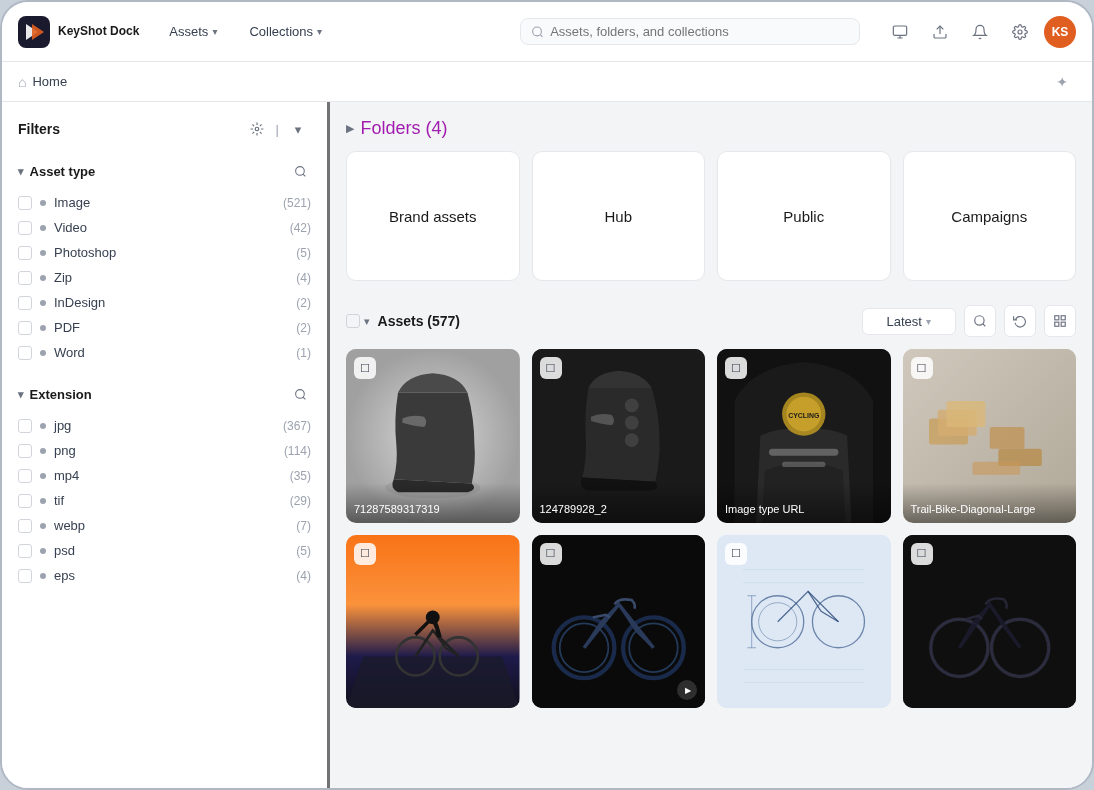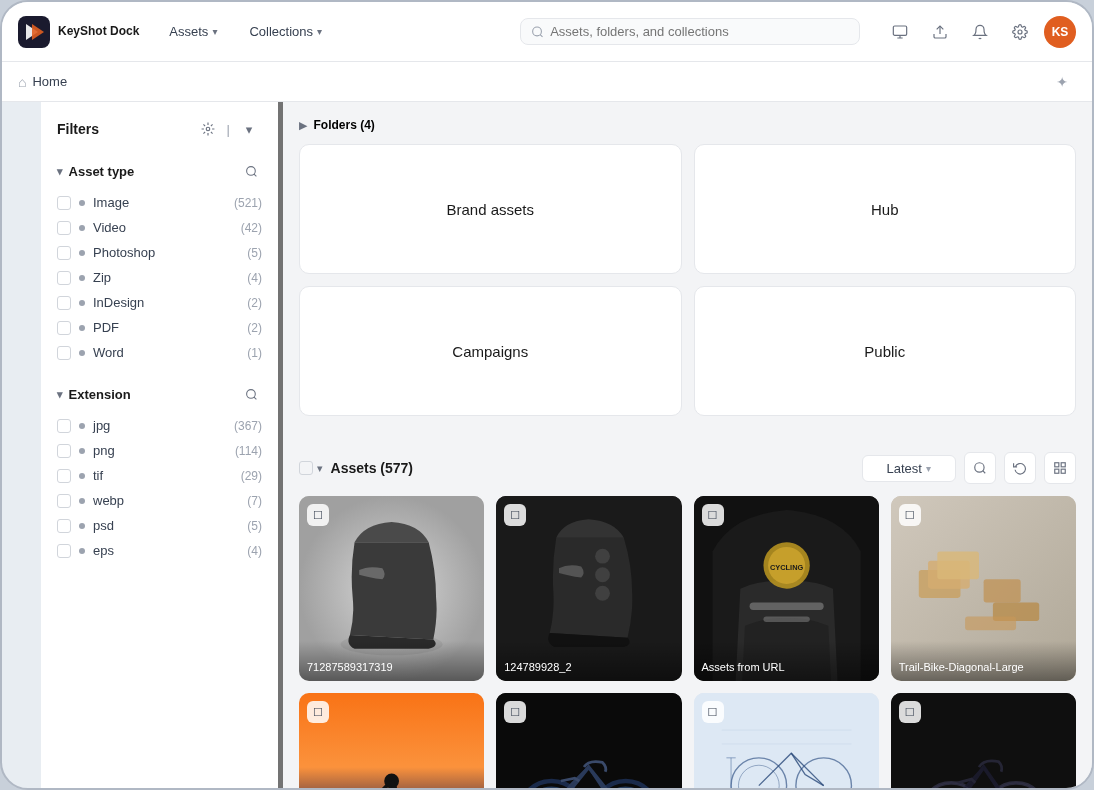--- a/index.html
+++ b/index.html
@@ -147,27 +147,26 @@
       font-size: 14px;
     }
     
     .main {
       display: flex;
       flex: 1;
       overflow: hidden;
     }
     
     .sidebar {
-      width: 242px;
+      width: 328px;
       background: #fff;
-      border-right: 5px solid #737373;
+      border-right: 3px solid #737373;
       overflow-y: auto;
       flex-shrink: 0;
       padding-bottom: 16px;
-      margin-left: 39px;
     }
     .sidebar-header {
       display: flex;
       align-items: center;
       justify-content: space-between;
       padding: 14px 16px 10px;
     }
     .filters-title {
       font-size: 14px;
       font-weight: 600;
@@ -261,29 +260,29 @@
       align-items: center;
       gap: 6px;
       margin-bottom: 12px;
     }
     .section-chevron {
       font-size: 11px;
       color: #6b7280;
       cursor: pointer;
     }
     .section-label {
-      font-size: 12px;
-      font-weight: 700;
-      color: #000000;
+      font-size: 18px;
+      font-weight: 400;
+      color: #a21caf;
     }
     .folders-grid {
       display: grid;
-      grid-template-columns: repeat(2, 1fr);
+      grid-template-columns: repeat(4, 1fr);
       gap: 12px;
-      margin-bottom: 36px;
+      margin-bottom: 24px;
       text-align: center;
     }
     .folder-card {
       background: #fff;
       border-radius: 10px;
       height: 130px;
       display: flex;
       align-items: center;
       justify-content: center;
       font-size: 15px;
@@ -573,20 +572,26 @@
         </div>
         <div class="filter-item">
           <div class="filter-checkbox"></div>
           <div class="filter-dot"></div>
           <span class="filter-label">png</span>
           <span class="filter-count">(114)</span>
         </div>
         <div class="filter-item">
           <div class="filter-checkbox"></div>
           <div class="filter-dot"></div>
+          <span class="filter-label">mp4</span>
+          <span class="filter-count">(35)</span>
+        </div>
+        <div class="filter-item">
+          <div class="filter-checkbox"></div>
+          <div class="filter-dot"></div>
           <span class="filter-label">tif</span>
           <span class="filter-count">(29)</span>
         </div>
         <div class="filter-item">
           <div class="filter-checkbox"></div>
           <div class="filter-dot"></div>
           <span class="filter-label">webp</span>
           <span class="filter-count">(7)</span>
         </div>
         <div class="filter-item">
@@ -612,24 +617,24 @@
       </div>
 
       <div class="folders-grid">
         <div class="folder-card">
           <span>Brand assets</span>
         </div>
         <div class="folder-card">
           <span>Hub</span>
         </div>
         <div class="folder-card">
+          <span>Public</span>
+        </div>
+        <div class="folder-card">
           <span>Campaigns</span>
-        </div>
-        <div class="folder-card">
-          <span>Public</span>
         </div>
       </div>
 
       <div class="assets-header">
         <div class="assets-header-left">
           <div class="assets-select-all">
             <div style="width:14px; height:14px; border:1.5px solid #d1d5db; border-radius:3px;"></div>
             <span style="font-size:11px; color:#6b7280;">▾</span>
           </div>
           <span class="assets-label">Assets (577)</span>
@@ -713,21 +718,21 @@
               <path d="M55,140 Q80,130 100,132 Q120,130 145,140 L148,200 L52,200 Z" fill="#222"></path>
 
               <circle cx="100" cy="75" r="25" fill="#c8a020" opacity="0.8"></circle>
               <circle cx="100" cy="75" r="20" fill="#d4aa30" opacity="0.7"></circle>
               <text x="100" y="80" text-anchor="middle" font-size="8" fill="#1a1a1a" font-weight="bold">CYCLING</text>
 
               <rect x="60" y="115" width="80" height="8" rx="4" fill="#888" opacity="0.6"></rect>
               <rect x="75" y="130" width="50" height="6" rx="3" fill="#888" opacity="0.5"></rect>
             </svg>
             <div class="asset-check">☐</div>
-            <div class="asset-name">Assets from URL</div>
+            <div class="asset-name">Image type URL</div>
           </div>
         </div>
 
         <div class="asset-card">
           <div class="asset-card-inner" style="background: #c8c0b4;">
             <svg viewBox="0 0 200 200" style="position:absolute;top:0;left:0;width:100%;height:100%;">
               <defs>
                   <linearGradient id="bg3" x1="0%" y1="0%" x2="100%" y2="100%">
                     <stop offset="0%" stop-color="#d0c8bc"></stop>
                     <stop offset="100%" stop-color="#b0a898"></stop>

